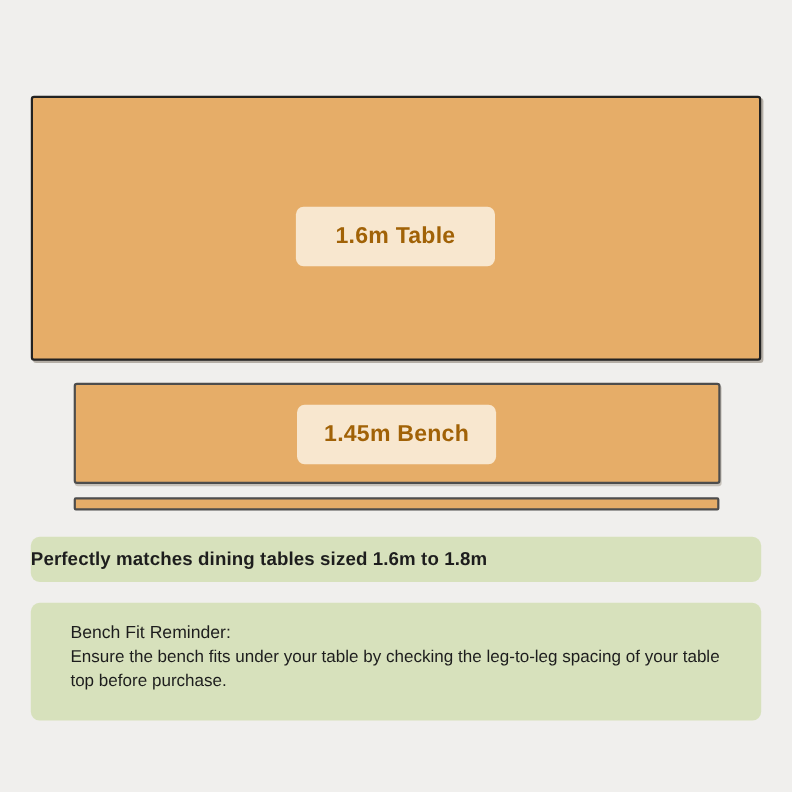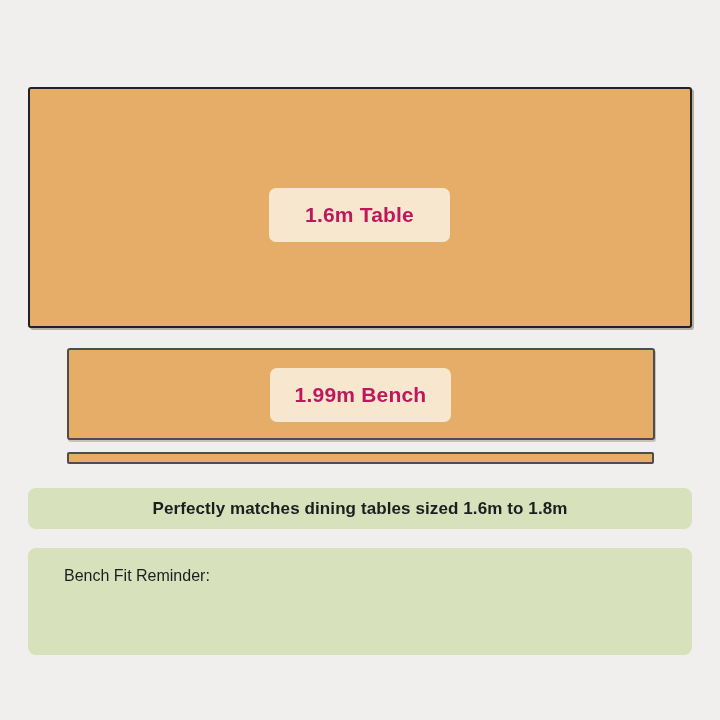--- a/index.html
+++ b/index.html
@@ -51,40 +51,39 @@
     position: absolute;
     width: 181px; height: 54px;
     background: #f8e7cf;
     border-radius: 7px;
     display: flex;
     align-items: center;
     justify-content: center;
     font-weight: bold;
     font-size: 21px;
     letter-spacing: 0.2px;
-    color: #be185d;
+    color: #a16207;
     box-sizing: border-box;
   }
   .dim-label.table-label { left: 269px; top: 188px; }
   .dim-label.bench-label { left: 270px; top: 368px; }
   
   .banner {
     position: absolute;
     left: 28px;
     width: 664px;
     background: #d7e1bc;
     border-radius: 8px;
     box-sizing: border-box;
   }
   .banner.match-banner {
     top: 488px;
     height: 41px;
     display: flex;
     align-items: center;
-    justify-content: center;
   }
   .match-banner .match-text {
     font-weight: bold;
     font-size: 17px;
     letter-spacing: 0.1px;
     text-align: center;
   }
   .banner.reminder-banner {
     top: 548px;
     height: 107px;
@@ -108,26 +107,27 @@
 
 <div class="stage">
 
   <div class="table-shape"></div>
   <div class="dim-label table-label">
     <span>1.6m Table</span>
   </div>
 
   <div class="bench-shape"></div>
   <div class="dim-label bench-label">
-    <span>1.99m Bench</span>
+    <span>1.45m Bench</span>
   </div>
 
   <div class="bench-strip"></div>
 
   <div class="banner match-banner">
     <span class="match-text">Perfectly matches dining tables sized 1.6m to 1.8m</span>
   </div>
 
   <div class="banner reminder-banner">
     <p class="reminder-title">Bench Fit Reminder:</p>
+    <p class="reminder-body">Ensure the bench fits under your table by checking the leg-to-leg spacing of your table top before purchase.</p>
   </div>
 
 </div>
 
 </body></html>

